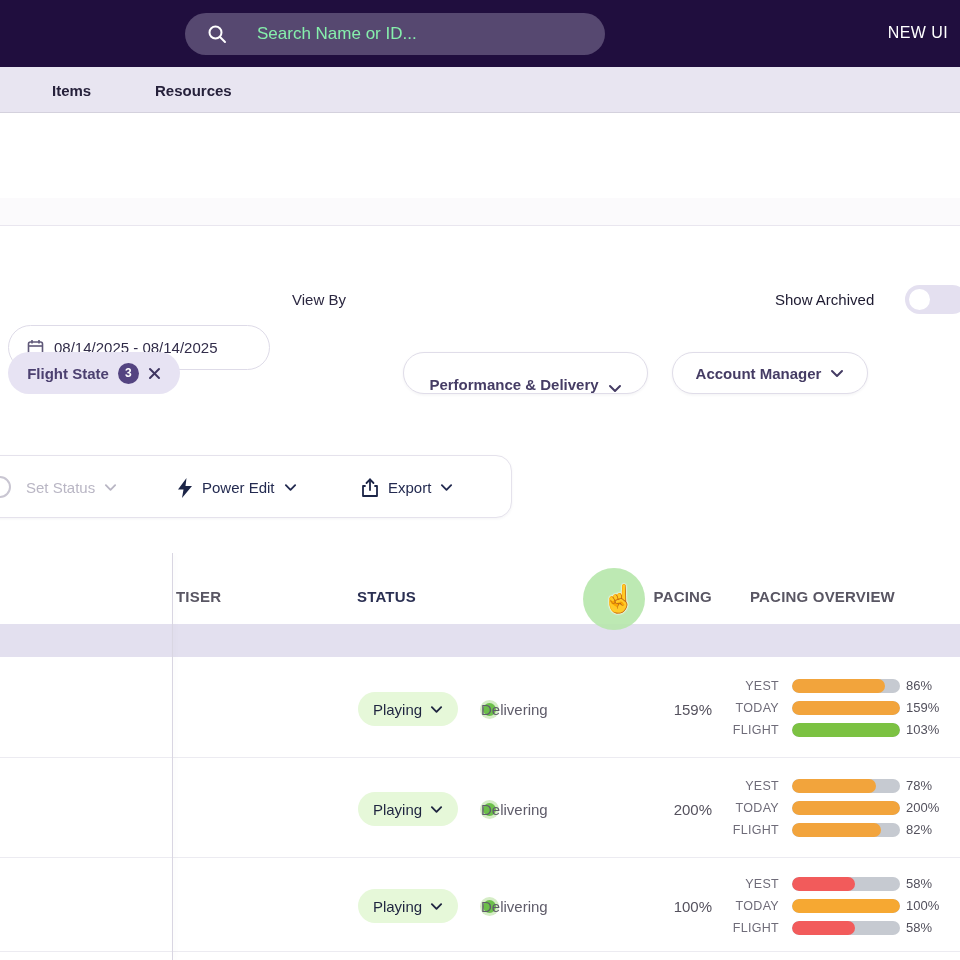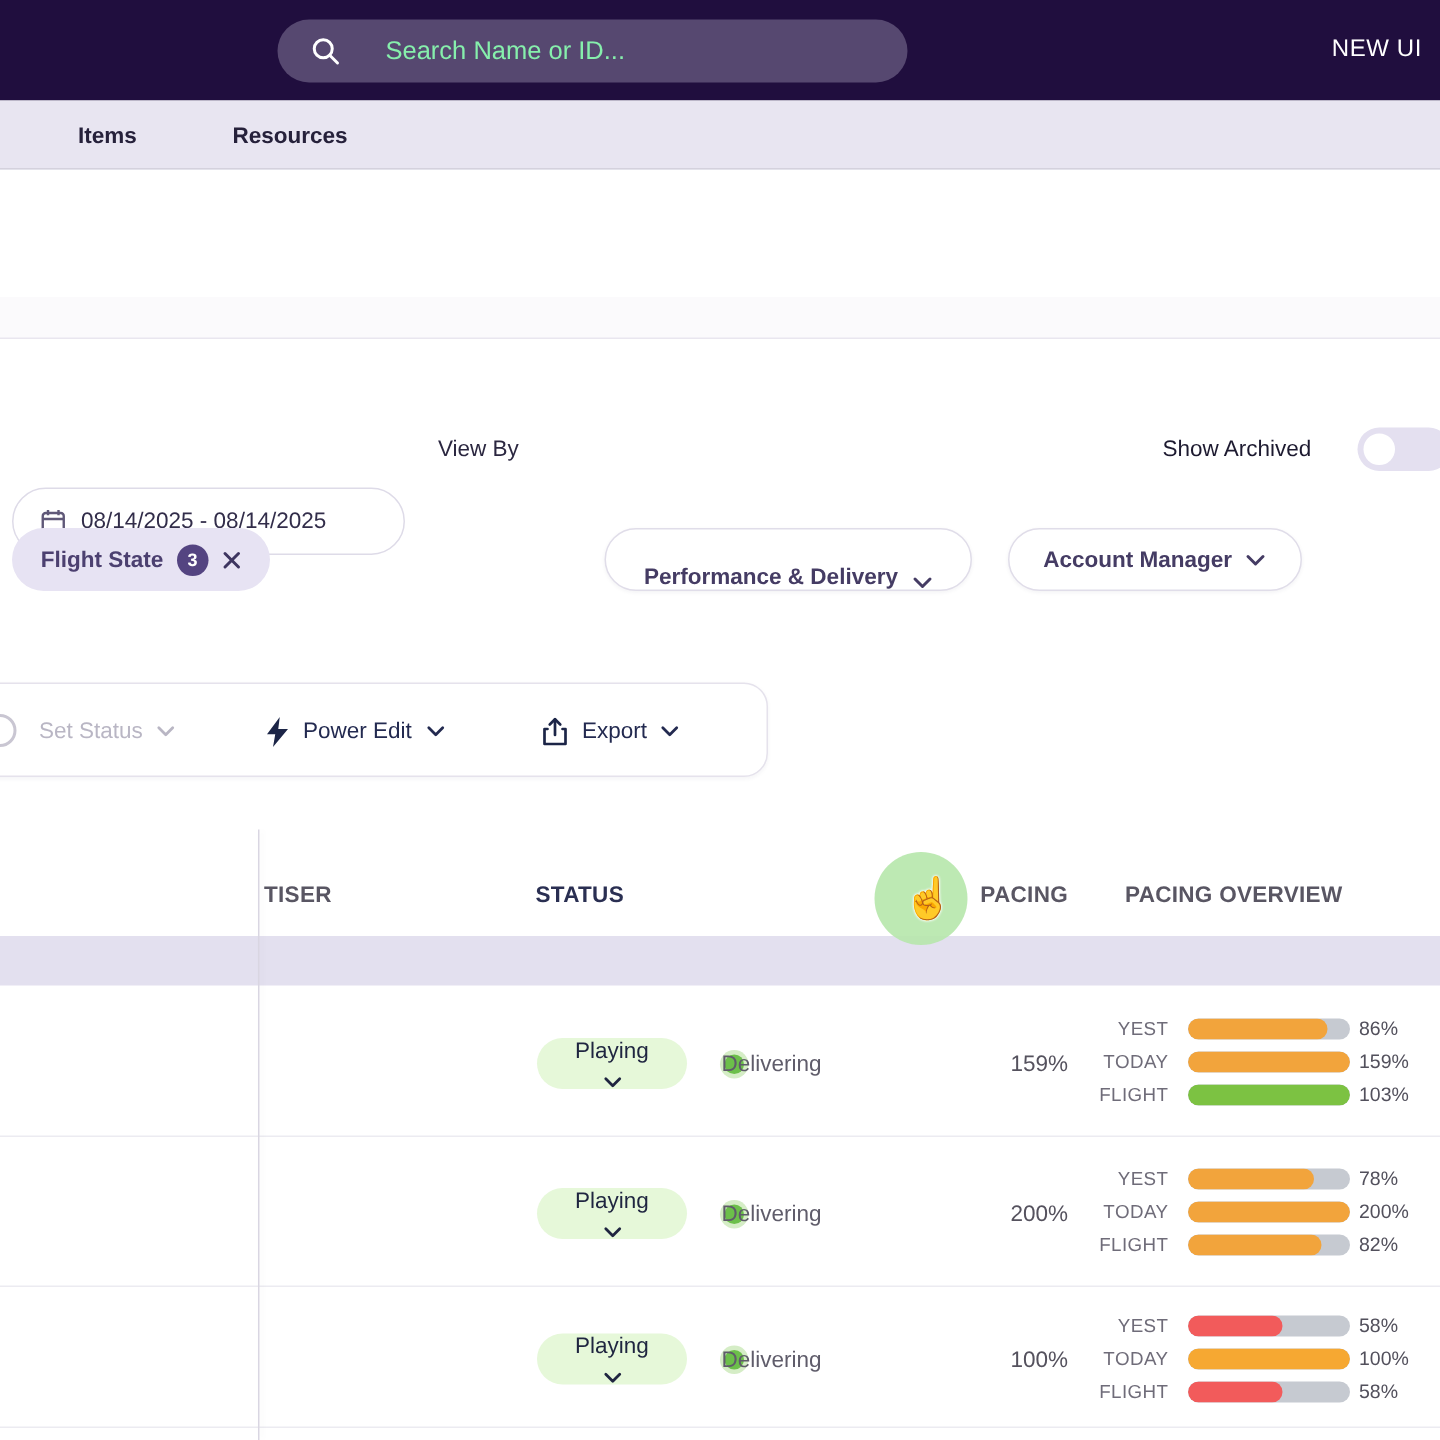--- a/index.html
+++ b/index.html
@@ -45,21 +45,21 @@
   .act.disabled { color:#b9b6c4; cursor:default; }
   .act.enabled { color:#232a50; font-weight:500; cursor:pointer; }
   .half-circle { position:absolute; left:18px; top:20px; width:22px; height:22px; border:2px solid #c9c6d2; border-radius:50%; }
 
   
   .thead-label { position:absolute; top:588px; font-size:15px; font-weight:700; letter-spacing:.2px; color:#595663; cursor:pointer; }
   .thead-label.active { color:#2a2f52; }
   .frozen-divider { left:172px; top:553px; width:1px; height:407px; background:#d9d6e2; box-shadow:2px 0 4px rgba(40,30,70,.05); }
   .groupband { left:0; top:624px; width:960px; height:33px; background:#e3e0ef; }
   .row { position:absolute; left:0; width:960px; background:#fff; border-bottom:1px solid #ecebf1; cursor:pointer; }
-  .status-pill { position:absolute; left:358px; width:100px; height:34px; background:#e6f8d9; border-radius:17px; display:flex; align-items:center; justify-content:center; gap:8px; font-size:15px; color:#1f2540; cursor:pointer;flex-direction:column; }
+  .status-pill { position:absolute; left:358px; width:100px; height:34px; background:#e6f8d9; border-radius:17px; display:flex; align-items:center; justify-content:center; gap:8px; font-size:15px; color:#1f2540; cursor:pointer; }
   .deliv-dot { position:absolute; left:483px; width:13px; height:13px; border-radius:50%; background:#6cbf4a; box-shadow:0 0 0 3px #d5edc6; }
   .deliv-text { position:absolute; left:481px; font-size:15px; color:#5f5c6a; white-space:nowrap; }
   .pace-val { position:absolute; font-size:15px; color:#55525e; text-align:right; width:60px; left:652px; }
   .bar-line { position:absolute; height:14px; }
   .bar-label { position:absolute; right:181px; top:0; font-size:12.5px; color:#6f6c79; letter-spacing:.3px; line-height:14px; text-align:right; }
   .bar-track { position:absolute; left:792px; top:0; width:108px; height:14px; background:#c6cad1; border-radius:7px; overflow:hidden; }
   .bar-fill { height:14px; border-radius:7px; }
   .bar-pct { position:absolute; left:906px; top:0; font-size:13px; color:#52505c; line-height:14px; }
 
   

